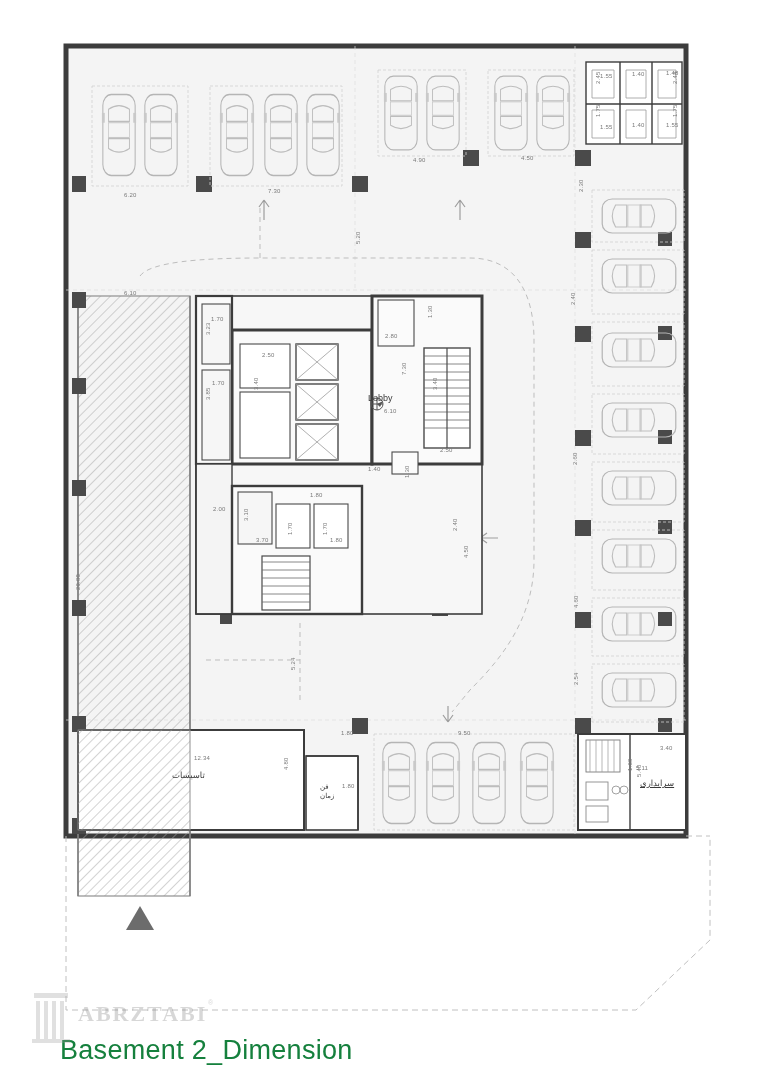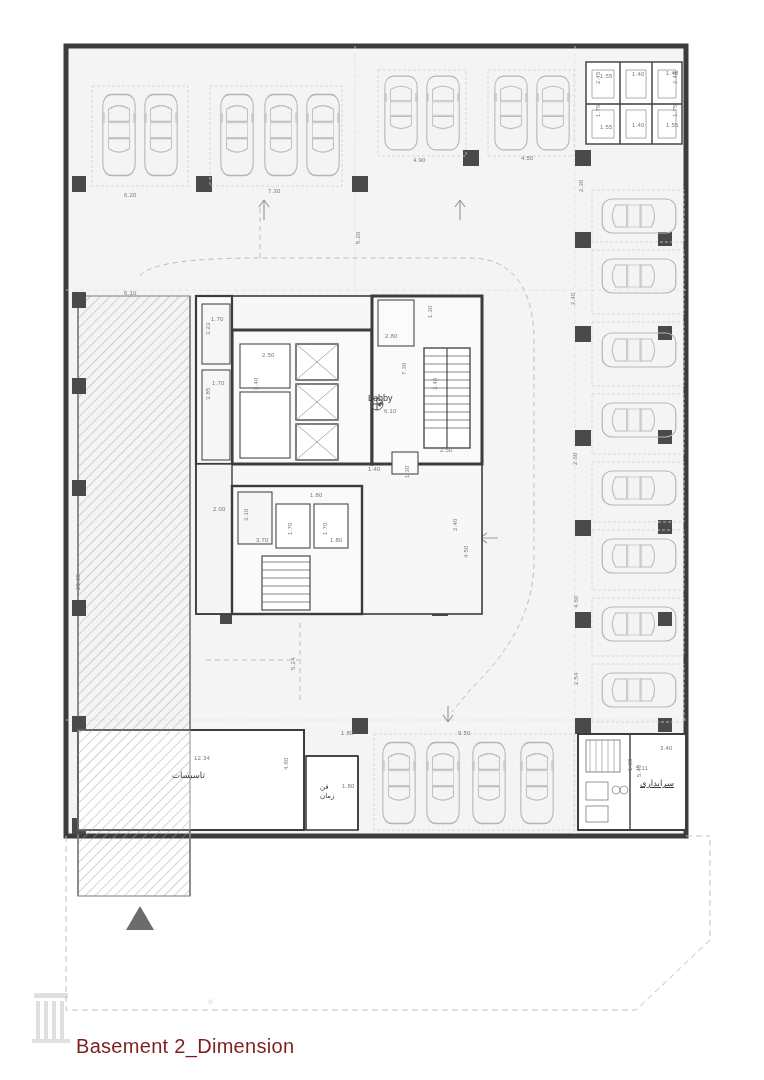--- a/index.html
+++ b/index.html
@@ -8,21 +8,21 @@
 
   #plan{position:absolute;left:0;top:0;width:764px;height:1080px;}
 
   .lbl{position:absolute;font-size:6px;color:#7a7a7a;white-space:nowrap;
        letter-spacing:.2px;font-family:"Liberation Sans",sans-serif;}
   .lbl.v{transform-origin:0 0;transform:rotate(-90deg);}
 
   .roomlbl{position:absolute;font-size:9px;color:#3a3a3a;white-space:nowrap;}
   .roomlbl.fa{font-size:8.5px;}
 
-  .title{position:absolute;left:76px;top:1035px;font-size:20px;color:#7f1d1d;
+  .title{position:absolute;left:60px;top:1035px;font-size:27px;color:#15803d;
          letter-spacing:.3px;}
 
   
   .wm{position:absolute;left:36px;top:985px;width:190px;height:60px;opacity:.30;}
   .wm .wtext{position:absolute;left:42px;top:16px;font-size:22px;letter-spacing:2px;
         color:#7d7d7d;font-family:"Liberation Serif",serif;font-weight:bold;}
   .wm .wreg{position:absolute;left:172px;top:14px;font-size:7px;color:#7d7d7d;}
   .wm .col{position:absolute;background:#9a9a9a;}
 </style>
 </head>
@@ -359,14 +359,15 @@
 
 <div class="title">Basement 2_Dimension</div>
 
 <div class="wm">
   <div class="col" style="left:0;top:16px;width:4px;height:40px;"></div>
   <div class="col" style="left:8px;top:16px;width:4px;height:40px;"></div>
   <div class="col" style="left:16px;top:16px;width:4px;height:40px;"></div>
   <div class="col" style="left:24px;top:16px;width:4px;height:40px;"></div>
   <div class="col" style="left:-2px;top:8px;width:34px;height:5px;"></div>
   <div class="col" style="left:-4px;top:54px;width:38px;height:4px;"></div>
+  <div class="wtext">ABRZTABI</div>
   <div class="wreg">®</div>
 </div>
 
 </body></html>

